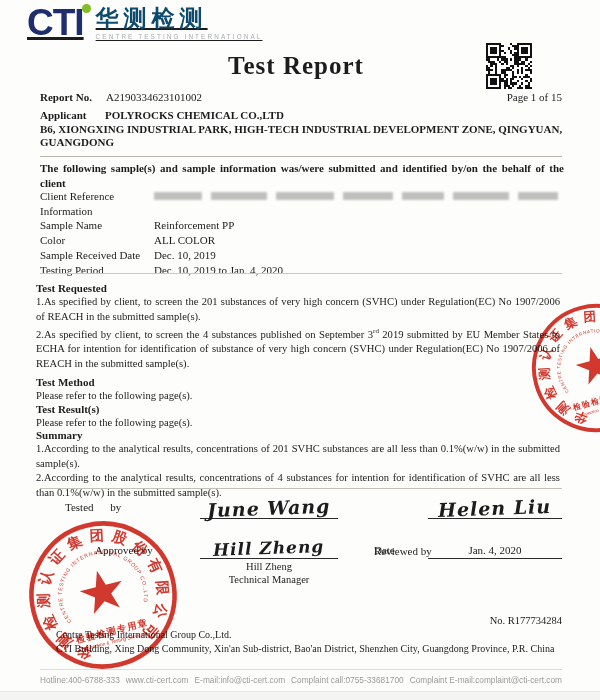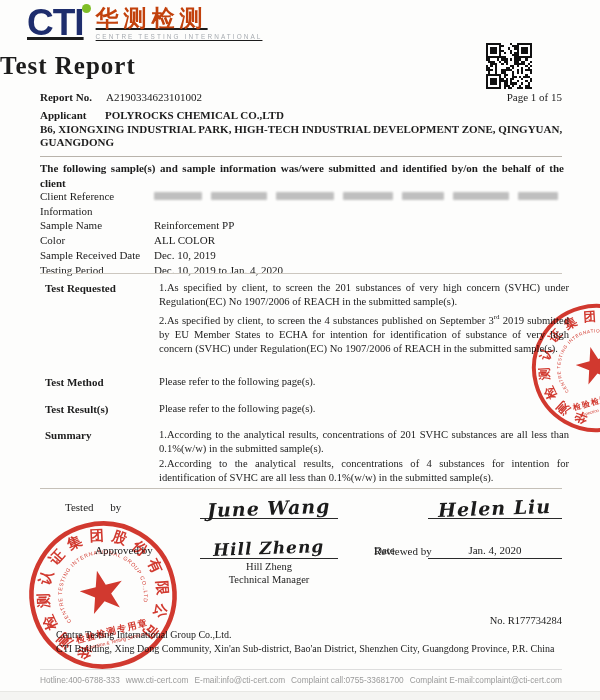--- a/index.html
+++ b/index.html
@@ -10,25 +10,25 @@
     font-family:"Liberation Serif", serif;
   }
   .abs { position:absolute; }
 
   
   .logo { left:27px; top:4px; display:flex; align-items:flex-start; z-index:2;text-decoration:underline; }
   .logo-cti { position:relative; font-family:"Liberation Sans",sans-serif; font-weight:bold;
     font-size:37px; line-height:38px; letter-spacing:-1px; color:#1e2d6d; }
   .logo-dot { position:absolute; top:0px; right:-7px; width:9px; height:9px; border-radius:50%; background:#7fbe26; }
   .logo-right { margin-left:12px; padding-top:3px; }
-  .logo-cn { font-size:23px; line-height:24px; font-weight:bold; letter-spacing:5px; color:#c2410c; }
+  .logo-cn { font-size:23px; line-height:24px; font-weight:bold; letter-spacing:5px; color:#0c4a6e; }
   .logo-sub { font-family:"Liberation Sans",sans-serif; font-size:6.4px; letter-spacing:2.1px; color:#a6abb0; margin-top:2px; }
 
   
-  .title { left:0; top:52px; width:592px; text-align:left; font-weight:bold; font-size:25px; letter-spacing:1px; }
+  .title { left:0; top:52px; width:592px; text-align:center; font-weight:bold; font-size:25px; letter-spacing:1px; }
   .qr { left:486px; top:43px; width:46px; height:46px; }
   .report-row { left:40px; top:91px; width:522px; display:flex; font-size:11px; }
   .report-row .lbl { font-weight:bold; }
   .report-row .val { margin-left:14px; }
   .report-row .page { margin-left:auto; }
 
   .party-row { display:flex; font-size:11px; line-height:13.5px; }
   .party-row .lbl { width:65px; font-weight:bold; flex:none; }
   .party-row .val { flex:1; }
   .parties { left:40px; top:109px; width:524px; }
@@ -42,21 +42,21 @@
 
   
   .sample-rows { left:40px; top:189px; width:524px; font-size:11px; }
   .s-row { display:flex; line-height:14.7px; }
   .s-row .lbl { width:114px; flex:none; }
   .s-row .val { flex:1; }
   .redact { display:flex; gap:9px; align-items:center; height:14.7px; }
   .redact i { display:inline-block; height:8px; background:#b0b0b0; border-radius:1px; filter:blur(1.3px); opacity:.8; }
 
   
-  .sec { left:45px; width:524px; display:flex; }
+  .sec { left:36px; width:524px; display:flex;flex-direction:column; }
   .sec-label { width:114px; flex:none; font-weight:bold; font-size:11px; line-height:14.4px; }
   .sec-body { flex:1; font-size:10.6px; line-height:14.4px; text-align:justify; }
   .sec-body p + p { margin-top:0; }
   sup { vertical-align:super; font-size:7px; }
   .test-requested { top:281px; }
   .test-method { top:375px; }
   .test-result { top:402px; }
   .summary { top:428px; }
 
   

